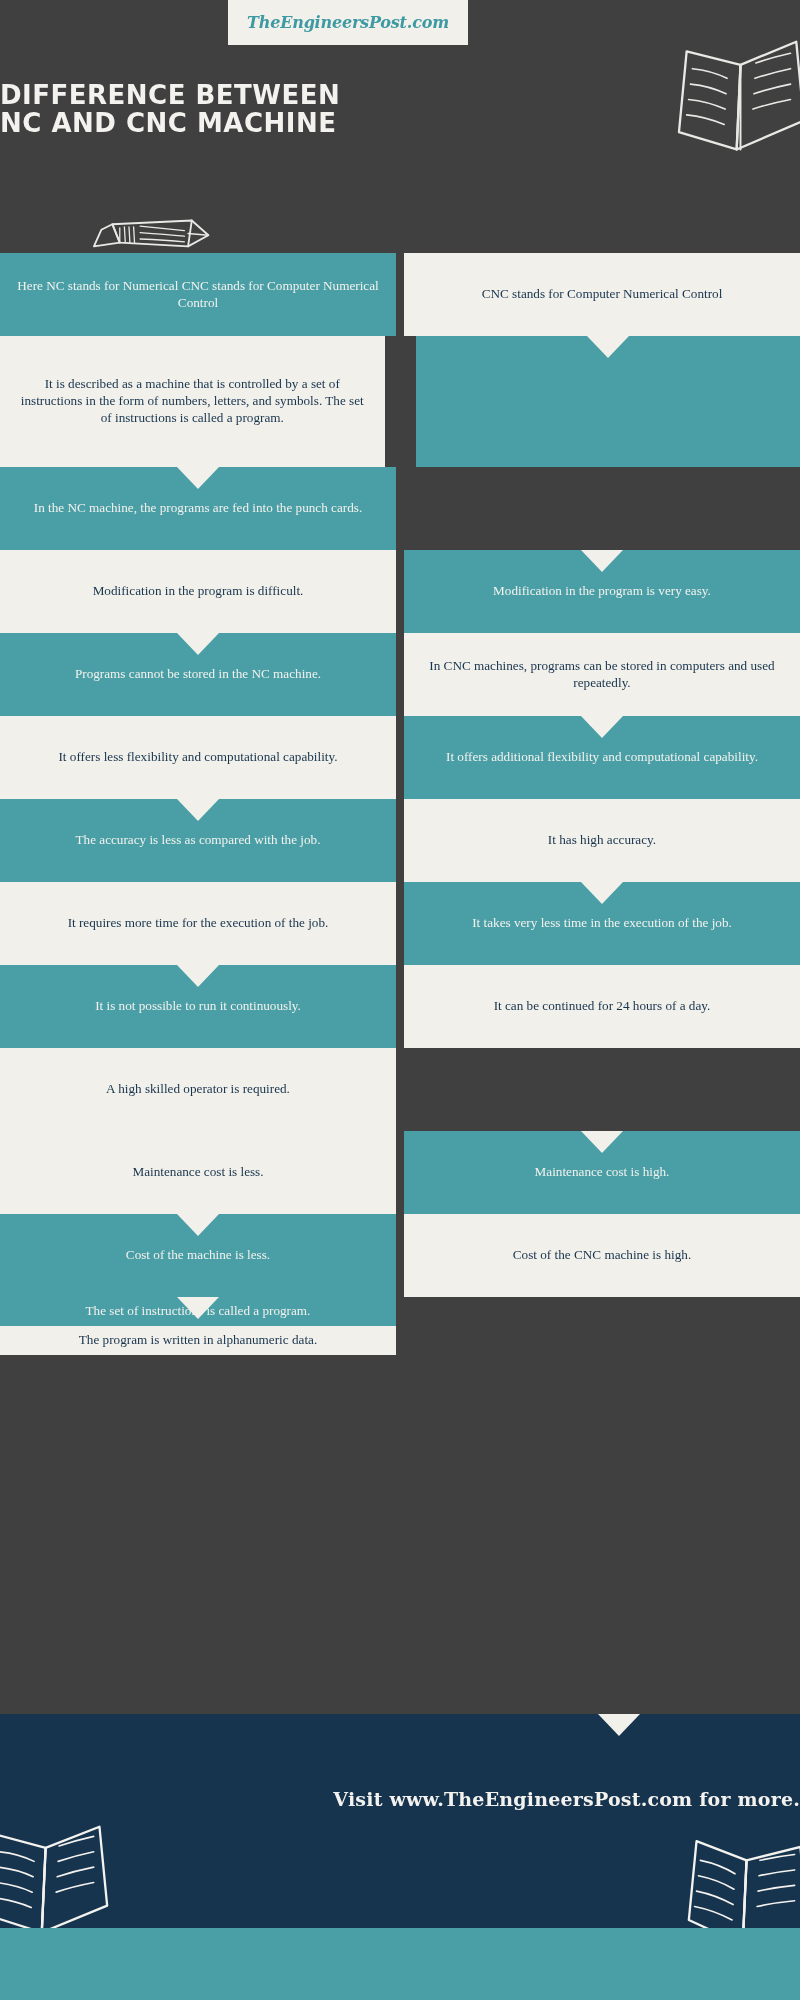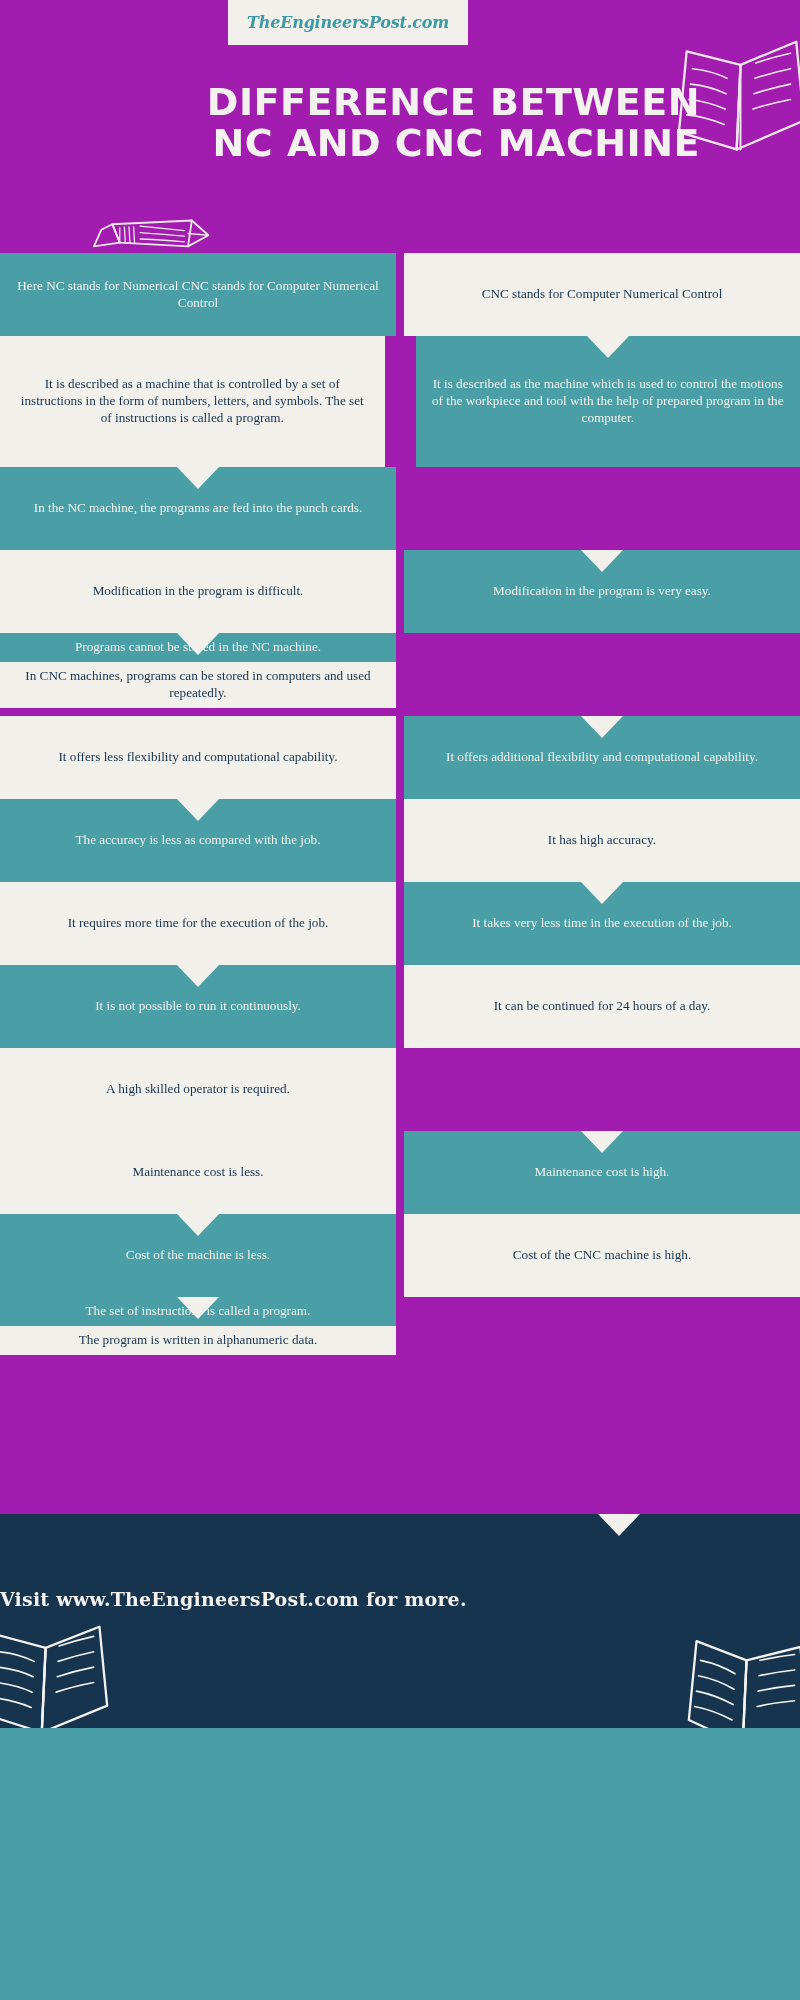--- a/index.html
+++ b/index.html
@@ -13,22 +13,22 @@
   body {
     font-family: "Liberation Serif", serif;
     background: #4a9fa6;
     overflow: hidden;
     position: relative;
   }
 
   #infographic {
     position: relative;
     width: 800px;
-    height: 1728px;
-    background: #a21caf;
+    height: 1928px;
+    background: #404040;
     overflow: hidden;
   }
 
   
   .logo-box {
     position: absolute;
     left: 228px;
     top: 0;
     width: 240px;
     height: 45px;
@@ -44,24 +44,24 @@
     font-size: 16px;
     color: #3d9aa3;
     letter-spacing: -0.2px;
   }
 
   .hero-title {
     position: absolute;
     left: 0;
     top: 82px;
     width: 700px;
-    text-align: right;
+    text-align: left;
     font-family: "DejaVu Sans", sans-serif;
     font-weight: bold;
-    font-size: 38px;
+    font-size: 26px;
     line-height: 1.07;
     color: #f3f2ee;
     letter-spacing: 0.5px;
     text-transform: uppercase;
   }
   .hero-title .l2 { display: block; }
 
   
   .book-top-right {
     position: absolute;
@@ -151,21 +151,21 @@
     width: 800px;
     height: 214px;
     background: #17344f;
     overflow: hidden;
   }
   .footer-text {
     position: absolute;
     left: 0;
     top: 74px;
     width: 100%;
-    text-align: left;
+    text-align: right;
     font-family: "DejaVu Serif", serif;
     font-weight: bold;
     font-size: 19px;
     color: #f3f2ee;
     letter-spacing: 0.2px;
   }
   .footer-notch {
     position: absolute;
     top: 0;
     left: 598px;
@@ -226,39 +226,38 @@
         <div class="cell cream">
           <span>CNC stands for Computer Numerical Control</span>
         </div>
       </div>
       <div class="row" style="height: 131px; gap: 23px;">
         <div class="cell cream gap-left">
           <span>It is described as a machine that is controlled by a set of instructions in the form of numbers, letters, and symbols. The set of instructions is called a program.</span>
         </div>
         <div class="cell teal">
           <div class="notch from-cream"></div>
-          <span>It is described as the machine which is used to control the motions of the workpiece and tool with the help of prepared program in the computer.</span>
         </div>
       </div>
       <div class="row" style="height: 83px;">
         <div class="cell teal gap-left">
           <div class="notch from-cream"></div>
           <span>In the NC machine, the programs are fed into the punch cards.</span>
         </div>
       </div>
       <div class="row" style="height: 83px;">
         <div class="cell cream gap-left">
           <span>Modification in the program is difficult.</span>
         </div>
         <div class="cell teal">
           <div class="notch from-cream"></div>
           <span>Modification in the program is very easy.</span>
         </div>
       </div>
-      <div class="row" style="height: 83px; flex-direction: column;">
+      <div class="row" style="height: 83px;">
         <div class="cell teal gap-left">
           <div class="notch from-cream"></div>
           <span>Programs cannot be stored in the NC machine.</span>
         </div>
         <div class="cell cream">
           <span>In CNC machines, programs can be stored in computers and used repeatedly.</span>
         </div>
       </div>
       <div class="row" style="height: 83px;">
         <div class="cell cream gap-left">

